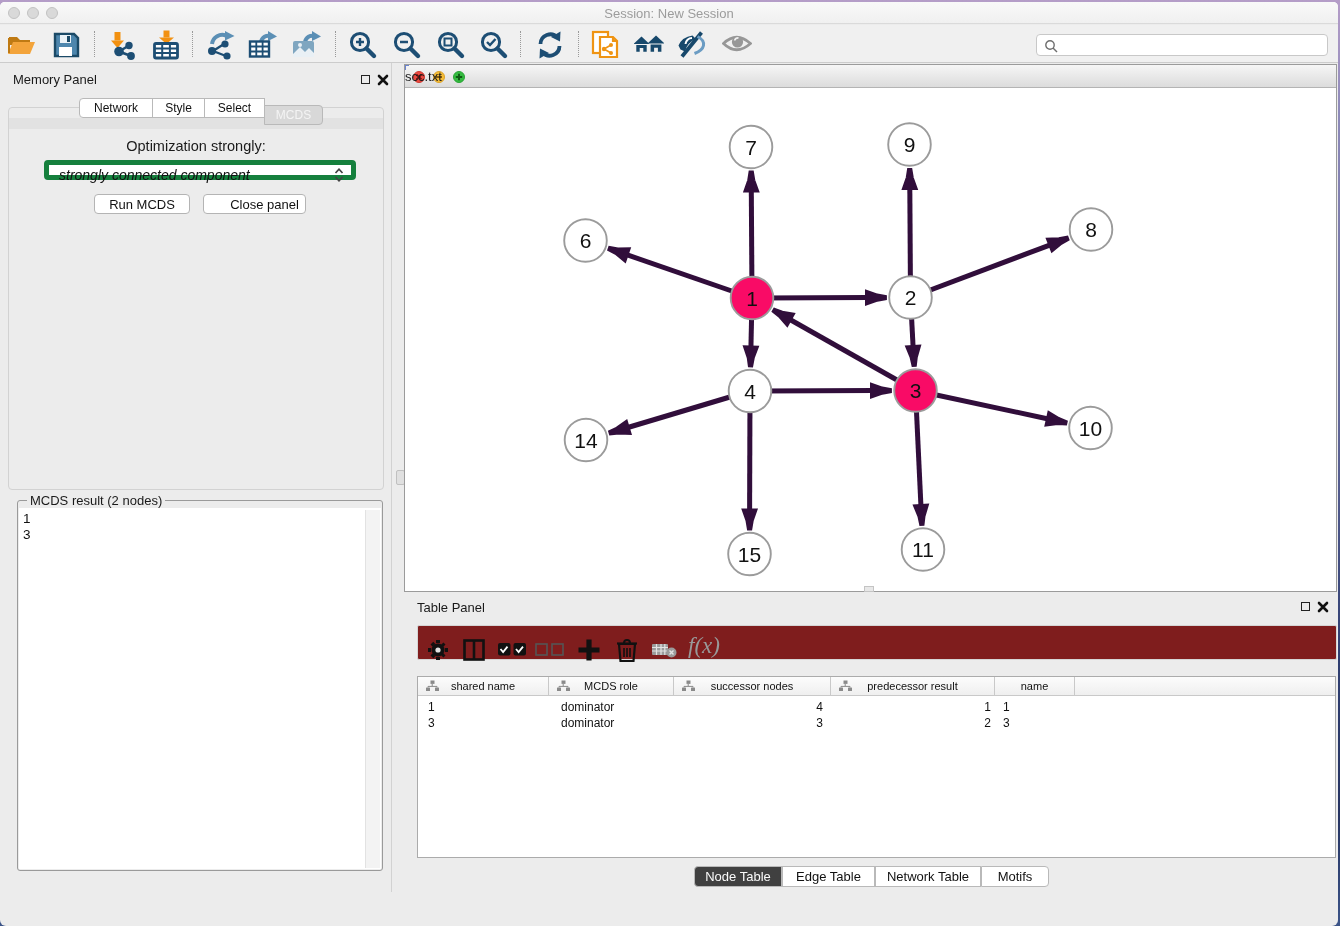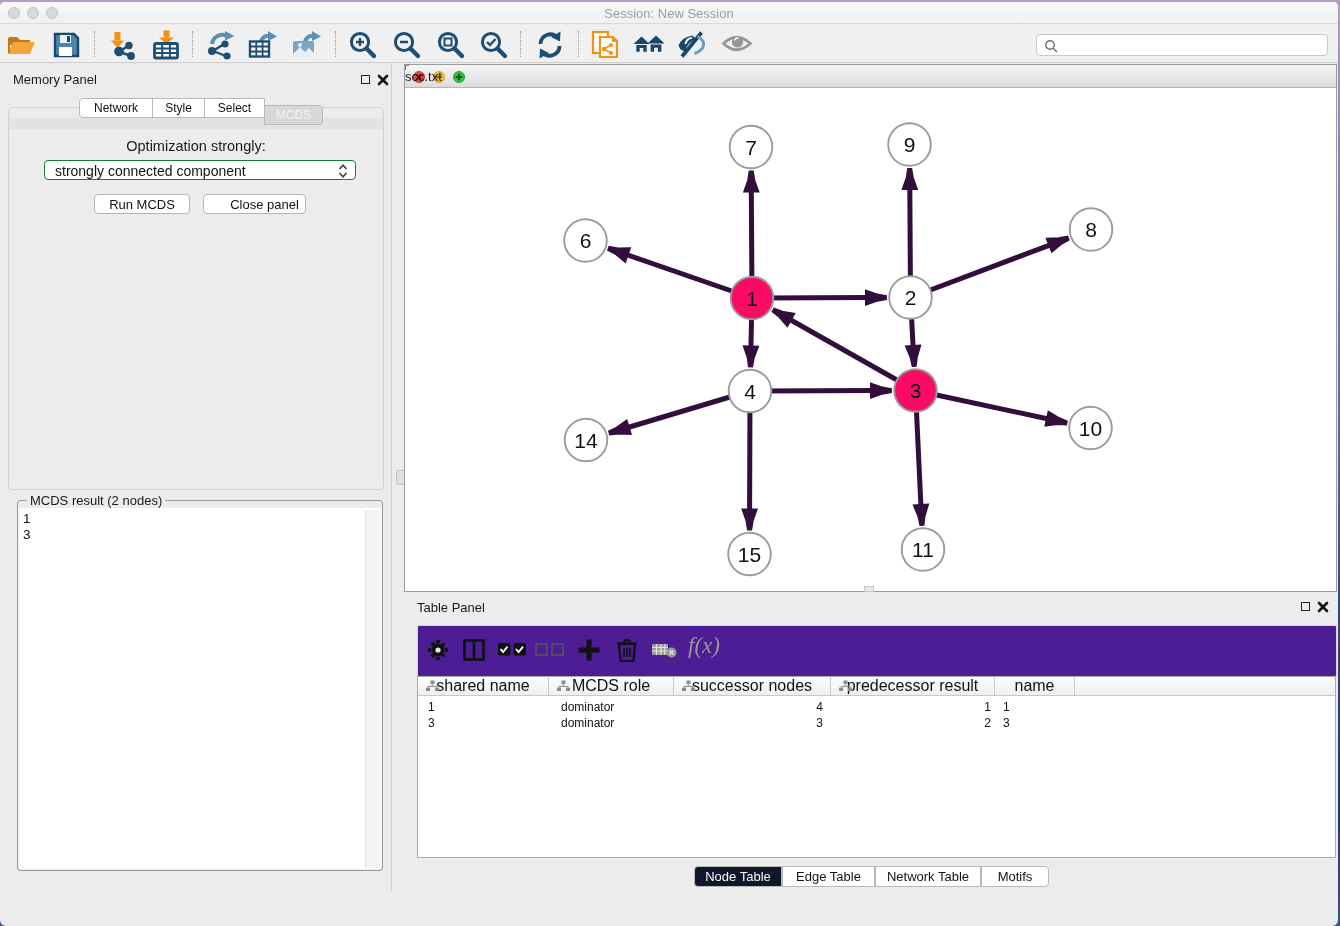--- a/index.html
+++ b/index.html
@@ -21,28 +21,28 @@
 .tab { position:absolute; top:0; height:20px; background:#fff; border:1px solid #b9b9b9; color:#111; text-align:center; line-height:19px; font-size:12px; }
 .tab.sel { background:#d8d8d8; color:#f4f4f4; }
 .btn { position:absolute; background:#fff; border:1px solid #b4b4b4; border-radius:4px; font-size:13px; color:#111; text-align:center; }
 
 .netframe { position:absolute; left:404px; top:62px; width:933px; height:528px; border:1px solid #9b9b9b; background:#fff; }
 .nettitle { position:absolute; left:0; top:0; width:100%; height:23px; background:linear-gradient(#f6f6f6,#dcdcdc); border-bottom:1px solid #b4b4b4; }
 .nettitle .t { position:absolute; width:100%; top:4px; font-size:13px; color:#1c1c1c; }
 .mb { position:absolute; top:5.5px; width:12px; height:12px; border-radius:50%; }
 
 .tpanel { position:absolute; left:404px; top:590px; width:934px; height:299px; background:#ececec; }
-.ttoolbar { position:absolute; left:13px; top:33px; width:920px; height:52px; background:#4c1d95; border:1px solid #d5d5d5; border-radius:2px; }
+.ttoolbar { position:absolute; left:13px; top:33px; width:920px; height:35px; background:#7f1d1d; border:1px solid #d5d5d5; border-radius:2px; }
 .ttable { position:absolute; left:13px; top:84px; width:919px; height:182px; background:#fff; border:1px solid #ababab; }
-.thead { position:absolute; left:0; top:0; height:19px; background:linear-gradient(#fcfcfc,#efefef); border-bottom:1px solid #c9c9c9; font-size:16px; color:#111; }
+.thead { position:absolute; left:0; top:0; height:19px; background:linear-gradient(#fcfcfc,#efefef); border-bottom:1px solid #c9c9c9; font-size:11px; color:#111; }
 .thc { position:absolute; top:0; height:19px; border-right:1px solid #c9c9c9; text-align:center; line-height:18px; }
 .trow { position:absolute; font-size:12px; color:#111; }
 .hic { position:absolute; top:3px; }
 .btab { position:absolute; top:0; height:21px; background:#fff; border:1px solid #b9b9b9; font-size:13px; color:#111; text-align:center; line-height:20px; }
-.btab.sel { background:#0f172a; color:#fafafa; }
+.btab.sel { background:#404040; color:#fafafa; }
 
 .statusbar { position:absolute; left:0; top:889px; width:100%; height:33px; background:#ececec; border-top:1px solid #c9c9c9; }
 .fieldset { position:absolute; left:17px; top:437px; width:366px; height:371px; border:1px solid #9a9a9a; border-radius:3px; }
 .fs-legend { position:absolute; left:9px; top:-8px; background:#ececec; padding:0 3px; font-size:13px; color:#1a1a1a; }
 .fs-text { position:absolute; left:1px; top:7px; right:1px; bottom:1px; background:#fff; font-size:13px; color:#111; }
 </style>
 </head>
 <body>
 <div class="win">
 
@@ -183,21 +183,21 @@
  <svg style="position:absolute;left:377px;top:11px;" width="12" height="12" viewBox="0 0 12 12">
         <path d="M2 2 L10 10 M10 2 L2 10" stroke="#111" stroke-width="2.6" stroke-linecap="round"></path>
       </svg>
  <div style="position:absolute;left:8px;top:44px;width:376px;height:383px;border:1px solid #d2d2d2;border-radius:4px;background:#ececec;"></div>
  <div style="position:absolute;left:9px;top:55px;width:374px;height:11px;background:#e2e2e2;"></div>
  <div class="tab" style="left:79px;top:35px;width:74px;border-radius:4px 0 0 4px;">Network</div>
  <div class="tab" style="left:152px;top:35px;width:53px;">Style</div>
  <div class="tab" style="left:204px;top:35px;width:61px;">Select</div>
  <div class="tab sel" style="left:264px;top:42px;width:59px;border-radius:0 4px 4px 0;">MCDS</div>
  <div style="position:absolute;left:0;top:75px;width:392px;text-align:center;font-size:14.5px;color:#1a1a1a;">Optimization strongly:</div>
- <div style="position:absolute;left:44px;top:97px;width:312px;height:20px;background:#fff;border:1px solid #15803d;border-radius:4px;">
+ <div style="position:absolute;left:44px;top:97px;width:312px;height:20px;background:#fff;border:5px solid #15803d;border-radius:4px;font-style:italic;">
    <span style="position:absolute;left:10px;top:2px;font-size:14px;color:#111;">strongly connected component</span>
    <svg style="position:absolute;right:7px;top:3px;" width="10" height="14" viewBox="0 0 10 14">
           <path d="M1.5 5 L5 1.2 L8.5 5 M1.5 9 L5 12.8 L8.5 9" fill="none" stroke="#444" stroke-width="1.7"></path>
         </svg>
  </div>
  <div class="btn" style="left:94px;top:131px;width:96px;height:20px;line-height:19px;">Run MCDS</div>
  <div class="btn" style="left:203px;top:131px;width:103px;height:20px;line-height:19px;padding-left:20px;">Close panel</div>
  <div class="fieldset">
    <div class="fs-text"></div>
    <div class="fs-legend">MCDS result (2 nodes)</div>

